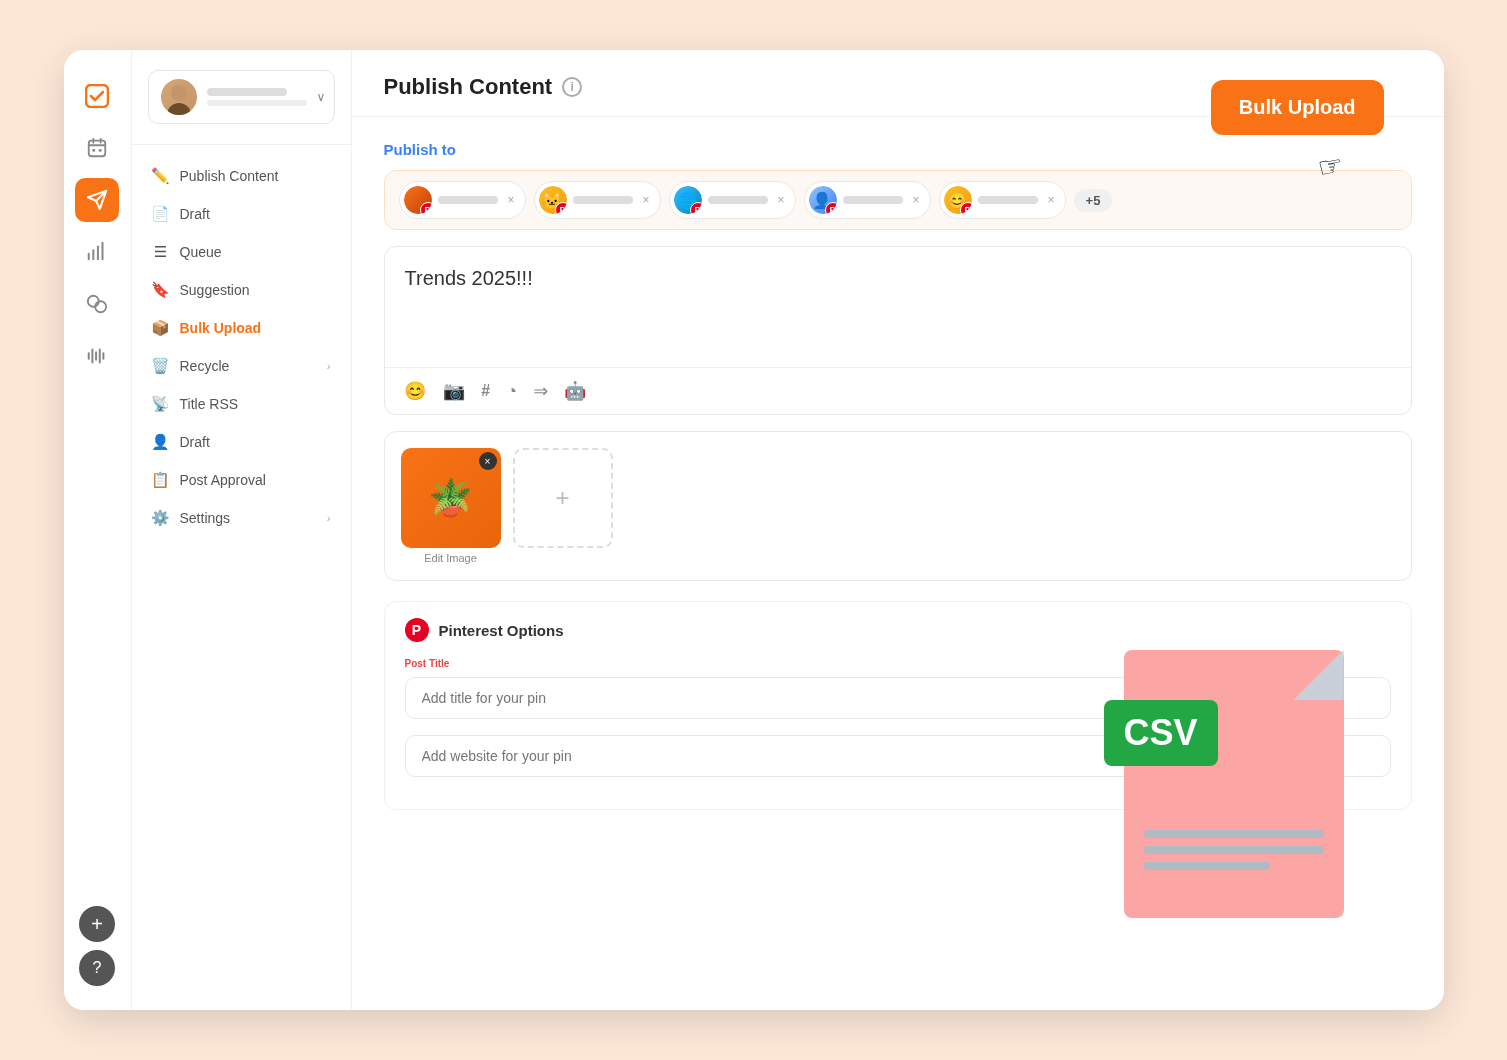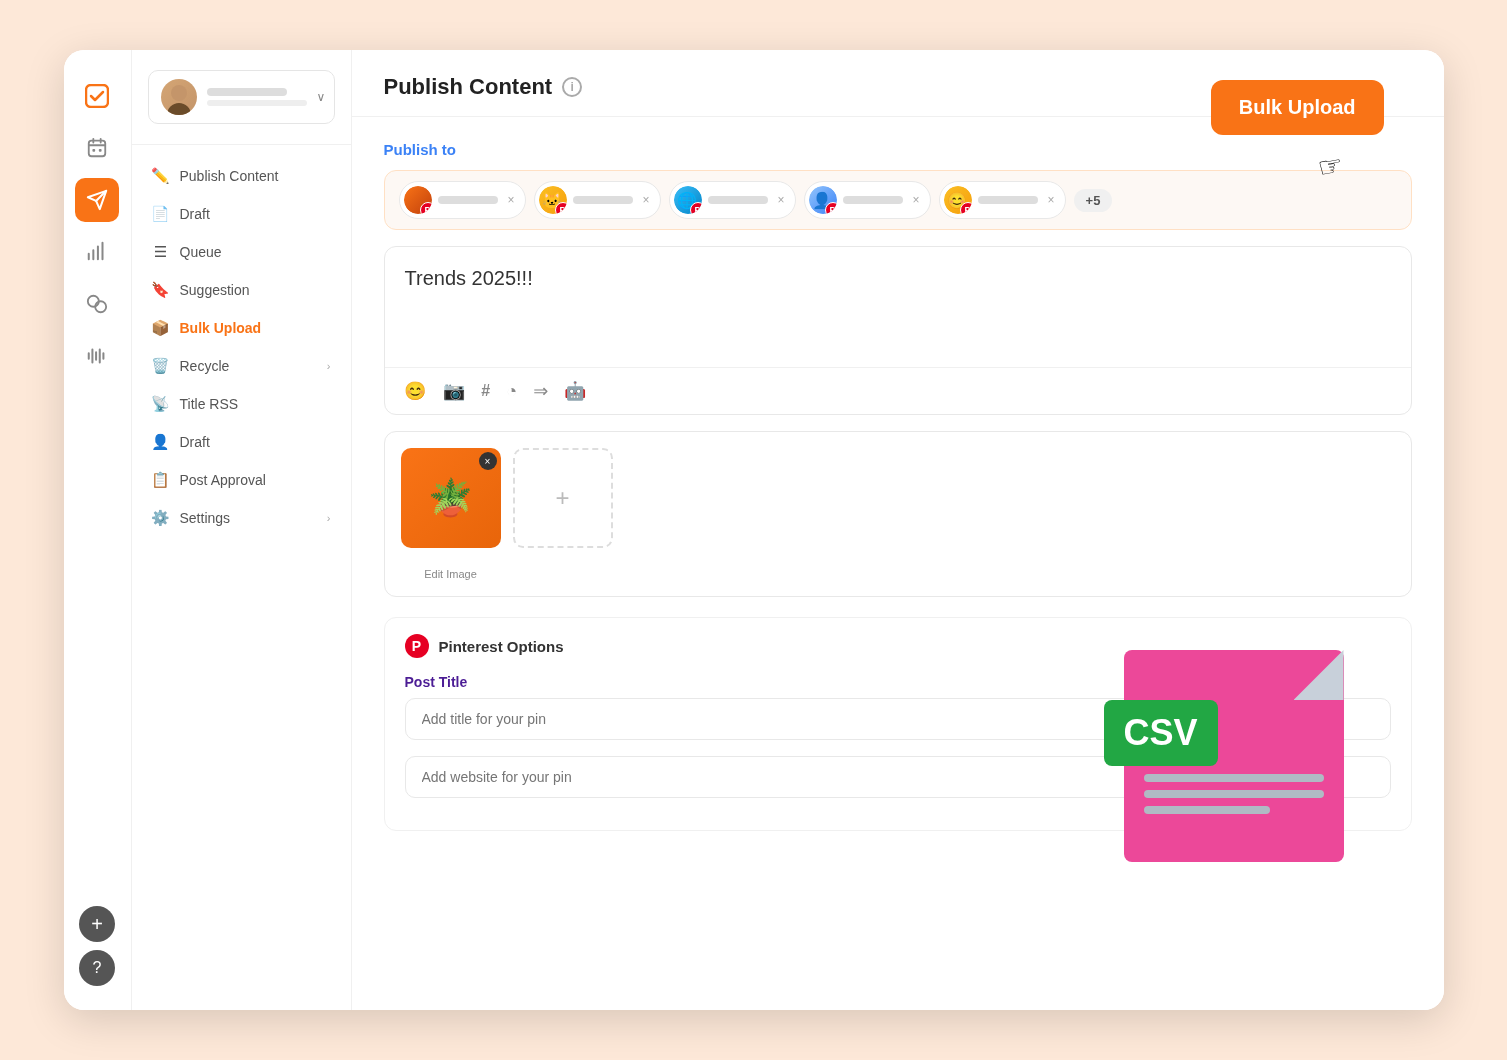--- a/index.html
+++ b/index.html
@@ -413,21 +413,21 @@
       display: flex;
       align-items: center;
       justify-content: center;
       cursor: pointer;
     }
 
     .image-label {
       text-align: center;
       font-size: 11px;
       color: #888;
-      margin-top: 20px;
+      margin-top: 4px;
     }
 
     .image-add-btn {
       width: 100px;
       height: 100px;
       border: 2px dashed #ddd;
       border-radius: 10px;
       display: flex;
       align-items: center;
       justify-content: center;
@@ -440,22 +440,22 @@
     .csv-illustration {
       position: absolute;
       right: 60px;
       bottom: 40px;
       width: 280px;
       height: 320px;
     }
 
     .csv-doc {
       width: 220px;
-      height: 212px;
-      background: #ec4899;
+      height: 268px;
+      background: #fca5a5;
       border-radius: 8px 8px 8px 8px;
       position: relative;
       margin-left: 20px;
     }
 
     .csv-doc-fold {
       position: absolute;
       top: 0;
       right: 0;
       width: 50px;
@@ -522,23 +522,23 @@
       font-weight: 700;
     }
 
     .section-title {
       font-size: 15px;
       font-weight: 600;
       color: #333;
     }
 
     .field-label {
-      font-size: 14px;
+      font-size: 10px;
       font-weight: 600;
-      color: #4c1d95;
+      color: #ef4444;
       margin-bottom: 8px;
     }
 
     .field-input {
       width: 100%;
       padding: 12px 16px;
       border: 1px solid #e8e8e8;
       border-radius: 10px;
       font-size: 14px;
       color: #999;

